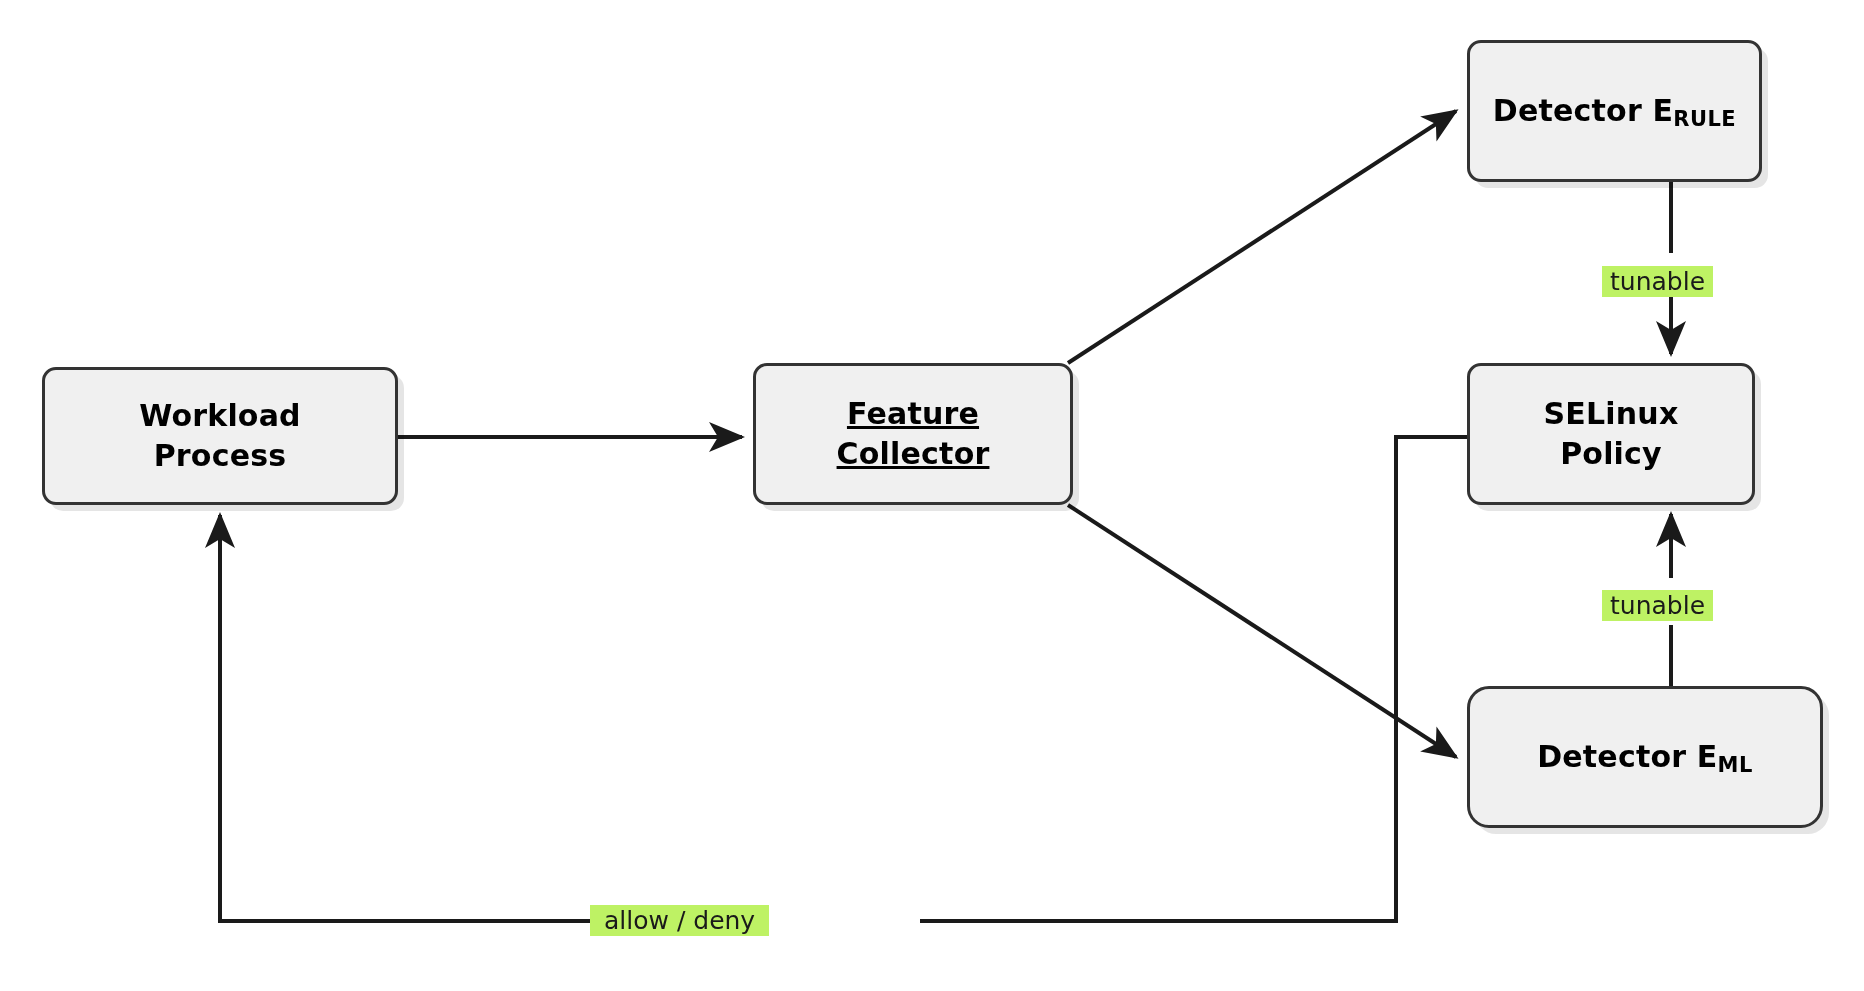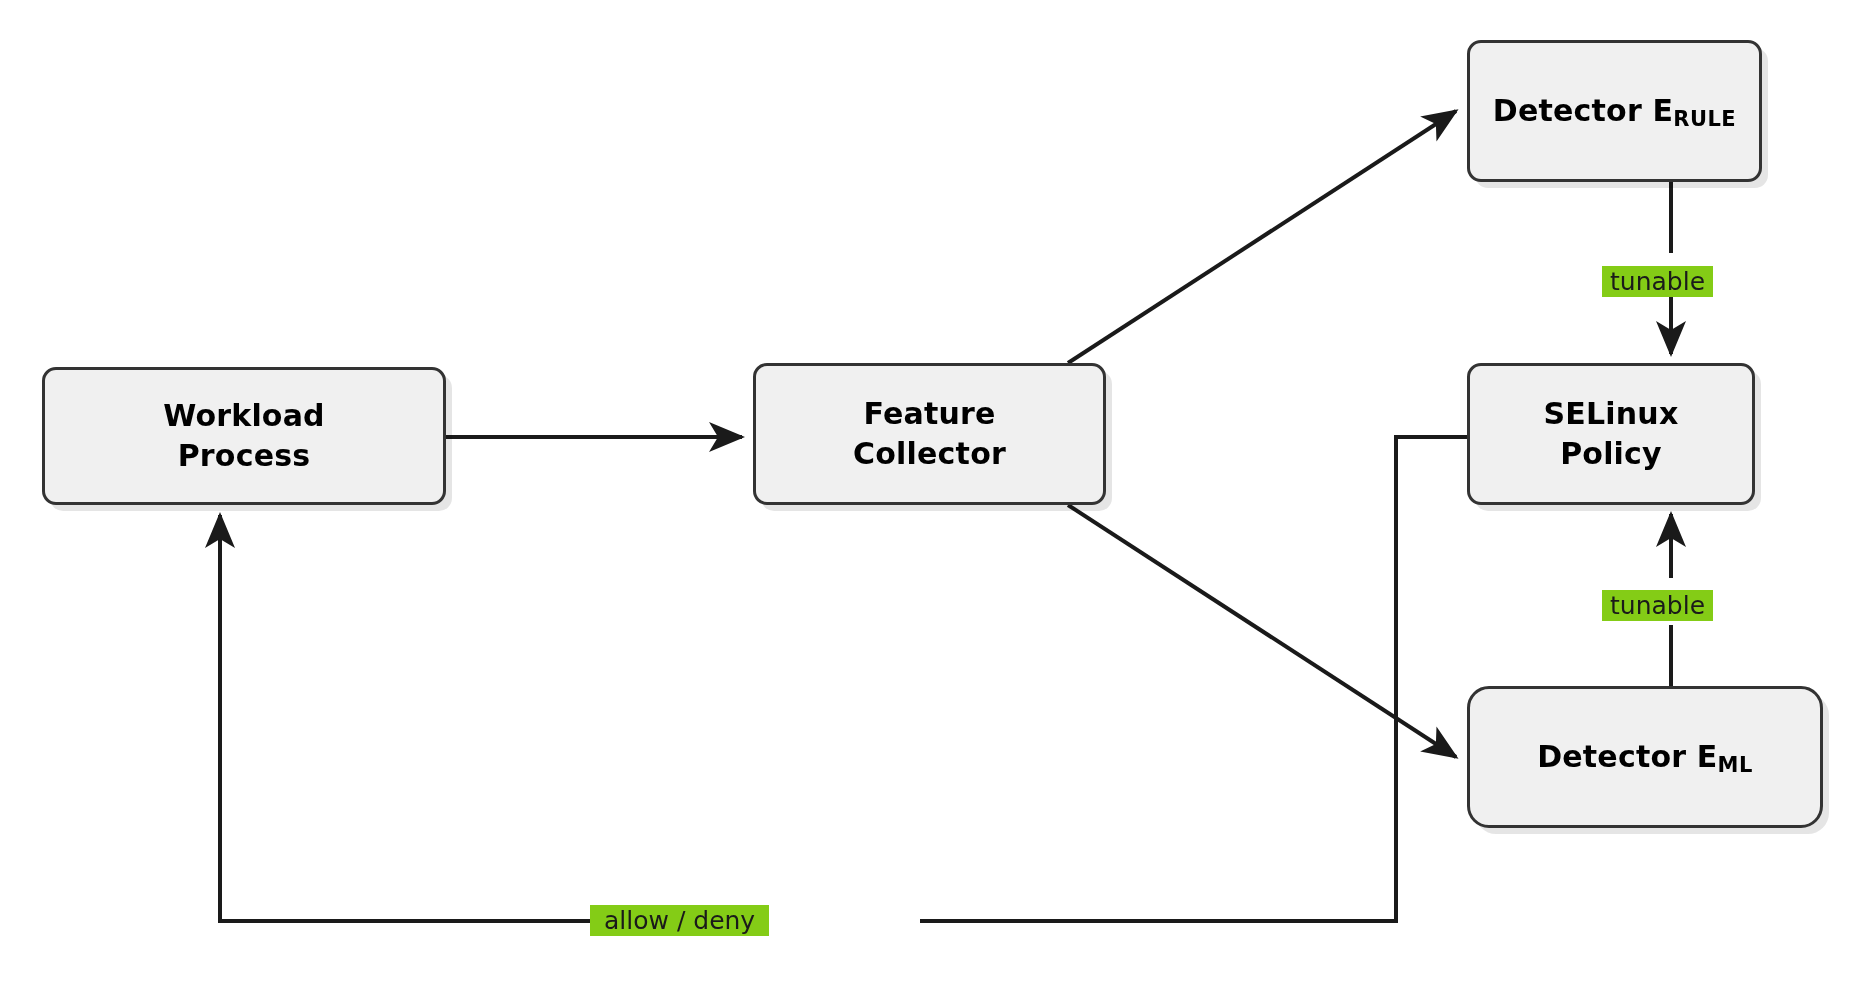--- a/index.html
+++ b/index.html
@@ -48,29 +48,29 @@
     white-space: pre-line;
   }
   .node .label .sub {
     font-size: 21px;
     font-weight: bold;
     vertical-align: baseline;
     position: relative;
     top: 5px;
     letter-spacing: 0.5px;
   }
-  #node-workload   { left: 42px;   top: 367px; width: 404px; height: 138px; }
-  #node-collector  { left: 753px;  top: 363px; width: 353px; height: 142px; }
+  #node-workload   { left: 42px;   top: 367px; width: 356px; height: 138px; }
+  #node-collector  { left: 753px;  top: 363px; width: 320px; height: 142px; text-decoration: underline; }
   #node-rule       { left: 1467px; top: 40px;  width: 295px; height: 142px; }
   #node-policy     { left: 1467px; top: 363px; width: 288px; height: 142px; }
   #node-ml         { left: 1467px; top: 686px; width: 356px; height: 142px; border-radius: 22px; }
 
   .edge-label {
     position: absolute;
-    background: #84cc16;
+    background: #bef264;
     color: #1a1a1a;
     font-family: "DejaVu Sans", sans-serif;
     font-weight: normal;
     font-size: 25px;
     line-height: 1;
     padding: 3px 8px;
     white-space: nowrap;
     z-index: 4;
   }
   #label-tunable-top { left: 1602px; top: 266px; }

